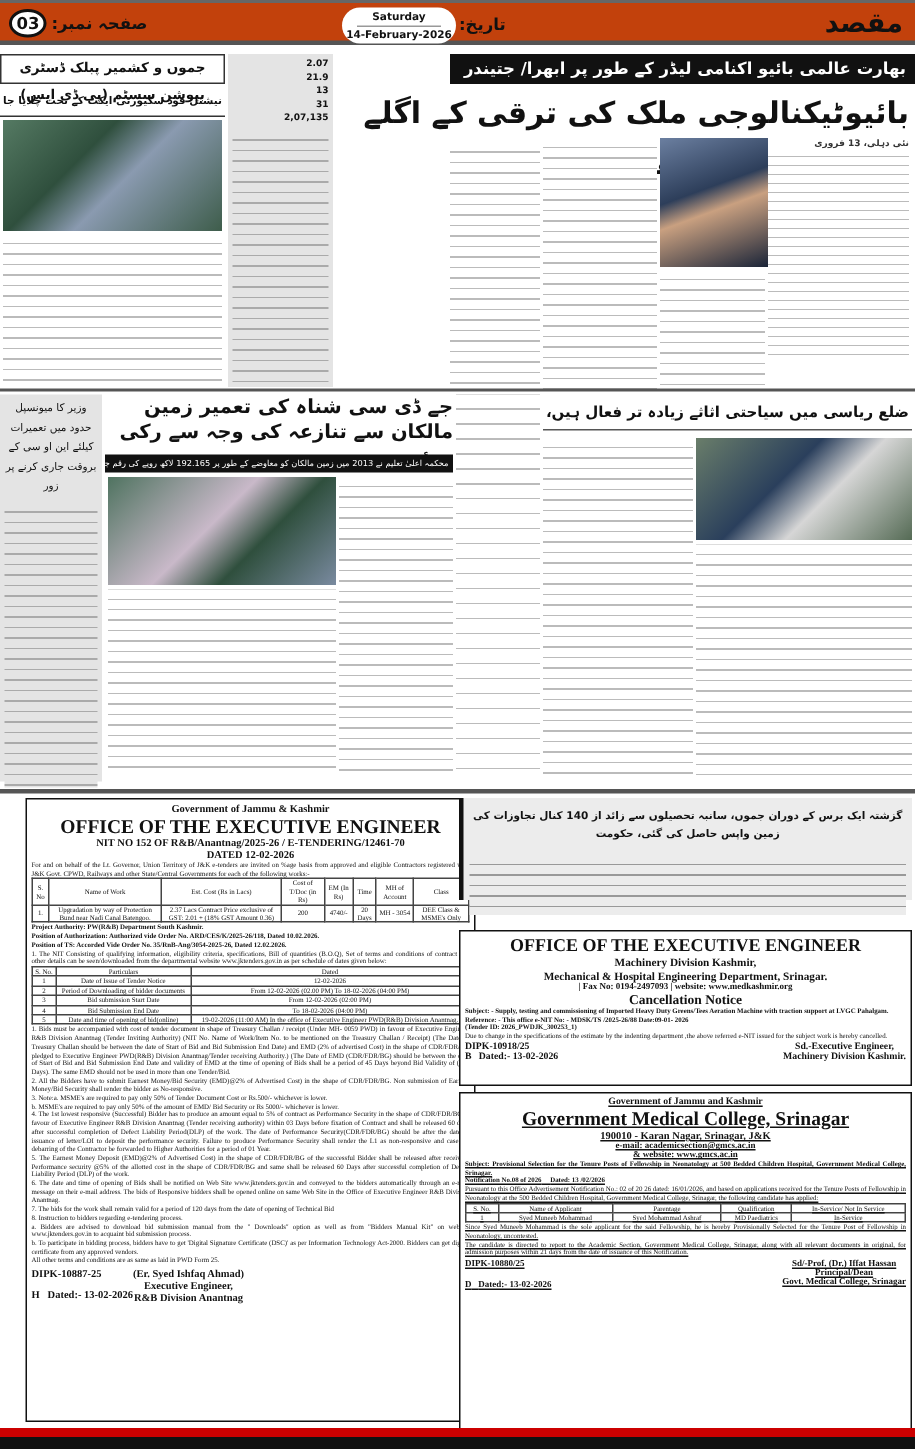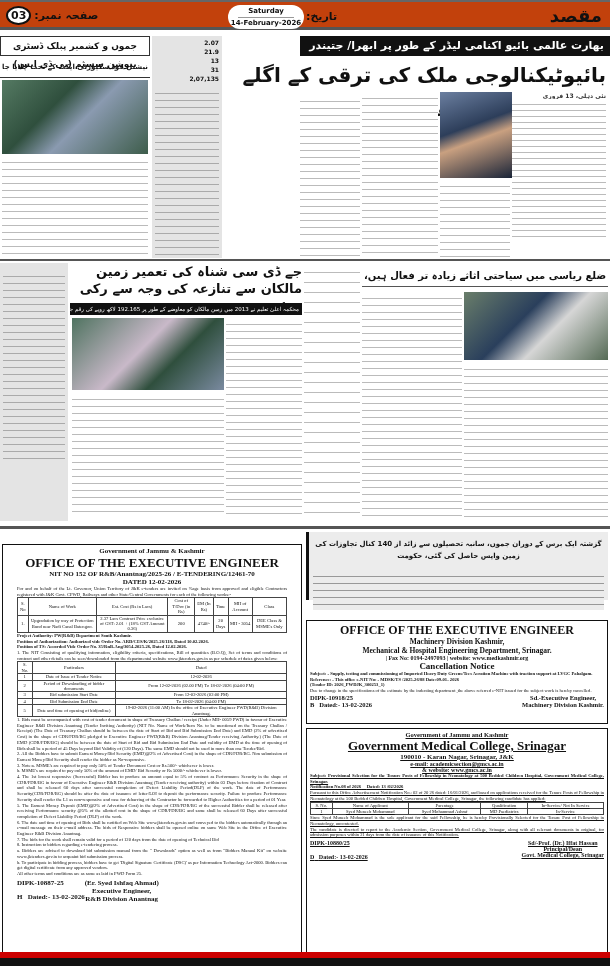--- a/index.html
+++ b/index.html
@@ -77,39 +77,40 @@
 </div>
 
 <div class="abs urdu" style="left:0;top:36px;width:150px;height:20px;border:1px solid #333;font-size:9px;font-weight:bold;line-height:18px;text-align:center;">جموں و کشمیر پبلک ڈسٹری بیوشن سسٹم (پی ڈی ایس)</div>
 <div class="abs urdu" style="left:0;top:58px;width:150px;height:20px;font-size:7px;font-weight:bold;line-height:18px;text-align:center;border-bottom:1px solid #333;">نیشنل فوڈ سکیورٹی ایکٹ کے تحت چلایا جا رہا ہے، ستیش شرما</div>
 <div class="abs photo" style="left:2px;top:80px;width:146px;height:74px;"></div>
 <div class="abs" style="left:2px;top:156px;width:146px;height:100px;background:repeating-linear-gradient(#fff 0 6px,#bbb 6px 7px);"></div>
 
 <div class="abs" style="left:0;top:259px;width:610px;height:2px;background:#555;"></div>
 
 <div class="abs gray-box urdu" style="left:0;top:263px;width:68px;height:258px;font-size:7px;line-height:13px;padding:3px;text-align:center;">
+  <div>وزیر کا میونسپل حدود میں تعمیرات کیلئے این او سی کے بروقت جاری کرنے پر زور</div>
   <div style="margin-top:4px;height:190px;background:repeating-linear-gradient(#e4e4e4 0 6px,#aaa 6px 7px);"></div>
 </div>
 
 <div class="abs urdu" style="left:70px;top:263px;width:232px;height:36px;font-size:13px;font-weight:bold;line-height:17px;text-align:right;">جے ڈی سی شناہ کی تعمیر زمین مالکان سے تنازعہ کی وجہ سے رکی ہوئی ہے</div>
 <div class="abs black-bar urdu" style="left:70px;top:303px;width:232px;height:12px;font-size:5.5px;line-height:12px;padding:0 3px;text-align:right;overflow:hidden;white-space:nowrap;">محکمہ اعلیٰ تعلیم نے 2013 میں زمین مالکان کو معاوضے کے طور پر 192.165 لاکھ روپے کی رقم جاری کی تھی، حکومت</div>
 <div class="abs photo" style="left:72px;top:318px;width:152px;height:72px;background:linear-gradient(135deg,#4f7360 0%,#c9b9c9 45%,#2f4f3d 65%,#7a8aa0 100%);"></div>
 <div class="abs" style="left:226px;top:318px;width:76px;height:200px;background:repeating-linear-gradient(#fff 0 6px,#bbb 6px 7px);"></div>
 <div class="abs" style="left:72px;top:393px;width:152px;height:125px;background:repeating-linear-gradient(#fff 0 6px,#bbb 6px 7px);"></div>
 
 <div class="abs" style="left:304px;top:263px;width:56px;height:258px;background:repeating-linear-gradient(#fff 0 9px,#bbb 9px 10px);"></div>
 
 <div class="abs urdu" style="left:362px;top:265px;width:246px;height:22px;font-size:10px;font-weight:bold;line-height:22px;text-align:center;border-bottom:1px solid #555;">ضلع ریاسی میں سیاحتی اثاثے زیادہ تر فعال ہیں، حکومت</div>
 <div class="abs photo" style="left:464px;top:292px;width:144px;height:68px;background:linear-gradient(135deg,#6a7e6a 0%,#2a3f5c 40%,#d6d6d6 60%,#556b55 100%);"></div>
 <div class="abs" style="left:362px;top:292px;width:100px;height:226px;background:repeating-linear-gradient(#fff 0 6px,#bbb 6px 7px);"></div>
 <div class="abs" style="left:464px;top:363px;width:144px;height:155px;background:repeating-linear-gradient(#fff 0 6px,#bbb 6px 7px);"></div>
 
 <div class="abs" style="left:0;top:526px;width:610px;height:3px;background:#555;"></div>
 
-<div class="abs ad" style="left:2px;top:532px;width:300px;height:416px;padding:2px 14px;margin-top:12px;">
+<div class="abs ad" style="left:17px;top:532px;width:300px;height:416px;padding:2px 3px;">
   <div class="c b" style="font-size:7px;">Government of Jammu &amp; Kashmir</div>
   <div class="c b" style="font-size:13px;line-height:15px;">OFFICE OF THE EXECUTIVE ENGINEER</div>
   <div class="c b" style="font-size:7px;">NIT NO 152 OF R&amp;B/Anantnag/2025-26 / E-TENDERING/12461-70</div>
   <div class="c b" style="font-size:7px;">DATED 12-02-2026</div>
   <p>For and on behalf of the Lt. Governor, Union Territory of J&amp;K e-tenders are invited on %age basis from approved and eligible Contractors registered with J&amp;K Govt. CPWD, Railways and other State/Central Governments for each of the following works:-</p>
   <table>
     <tbody>
         <tr>
       <th>S. No</th>
       <th>Name of Work</th>

